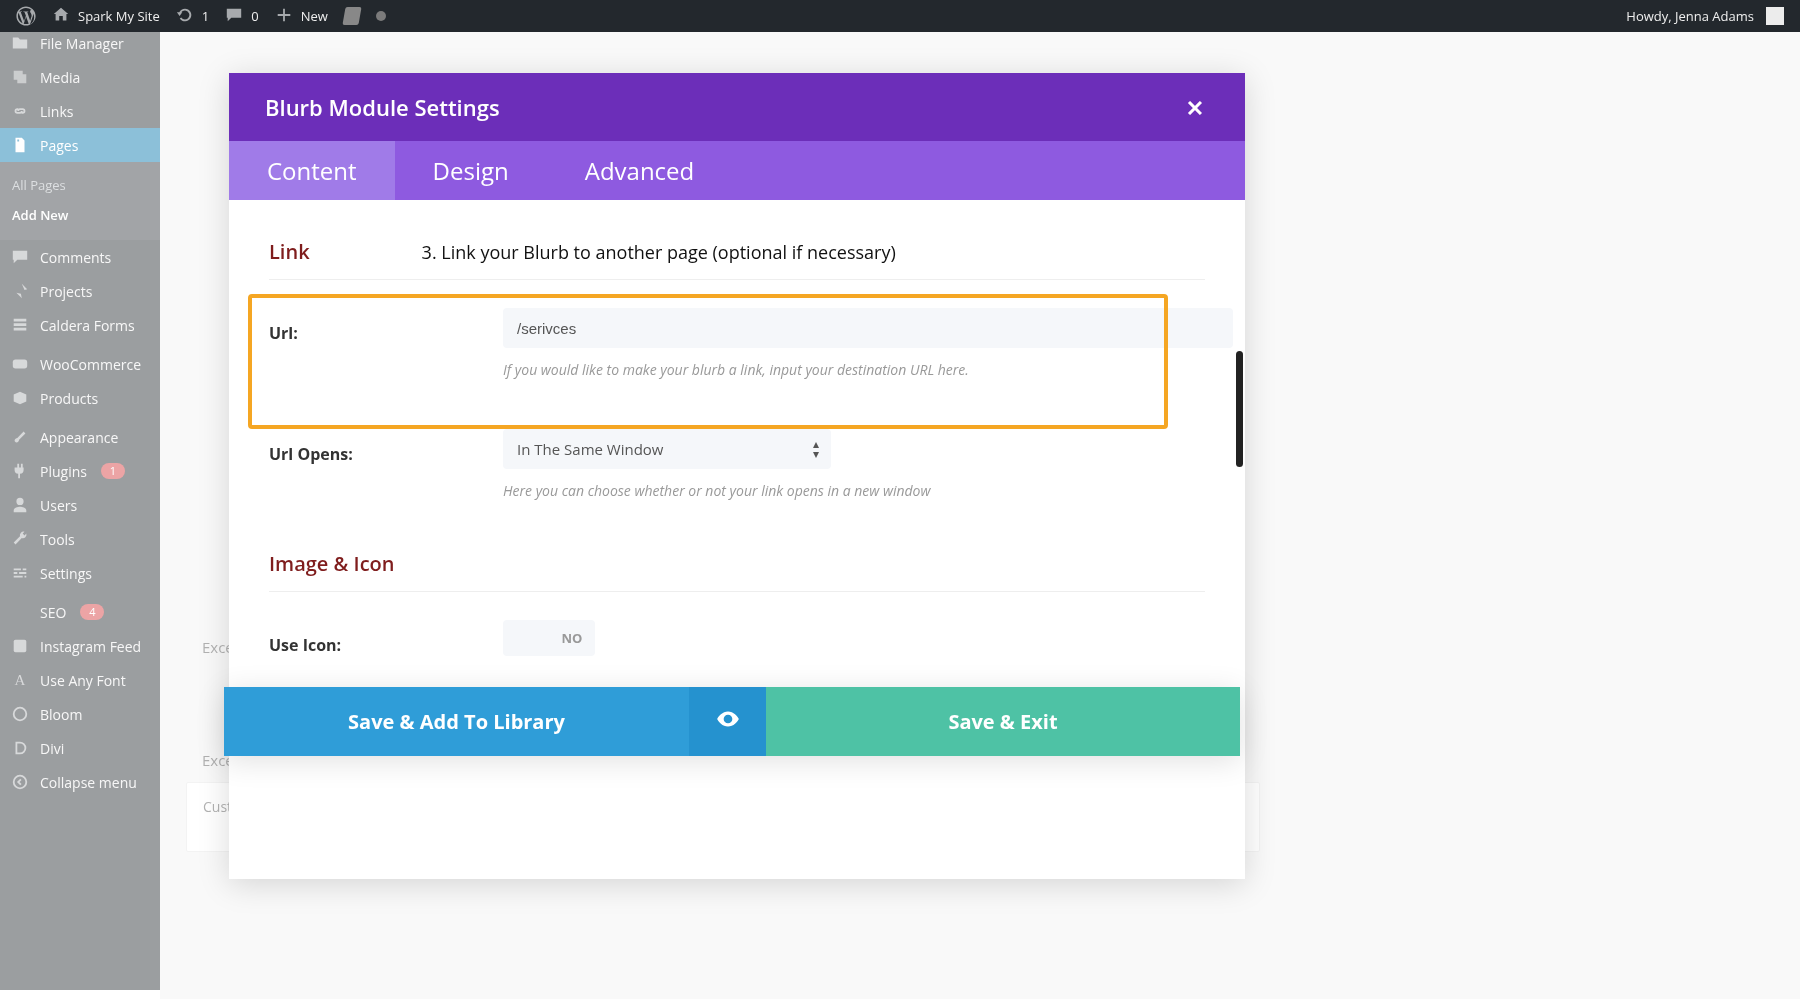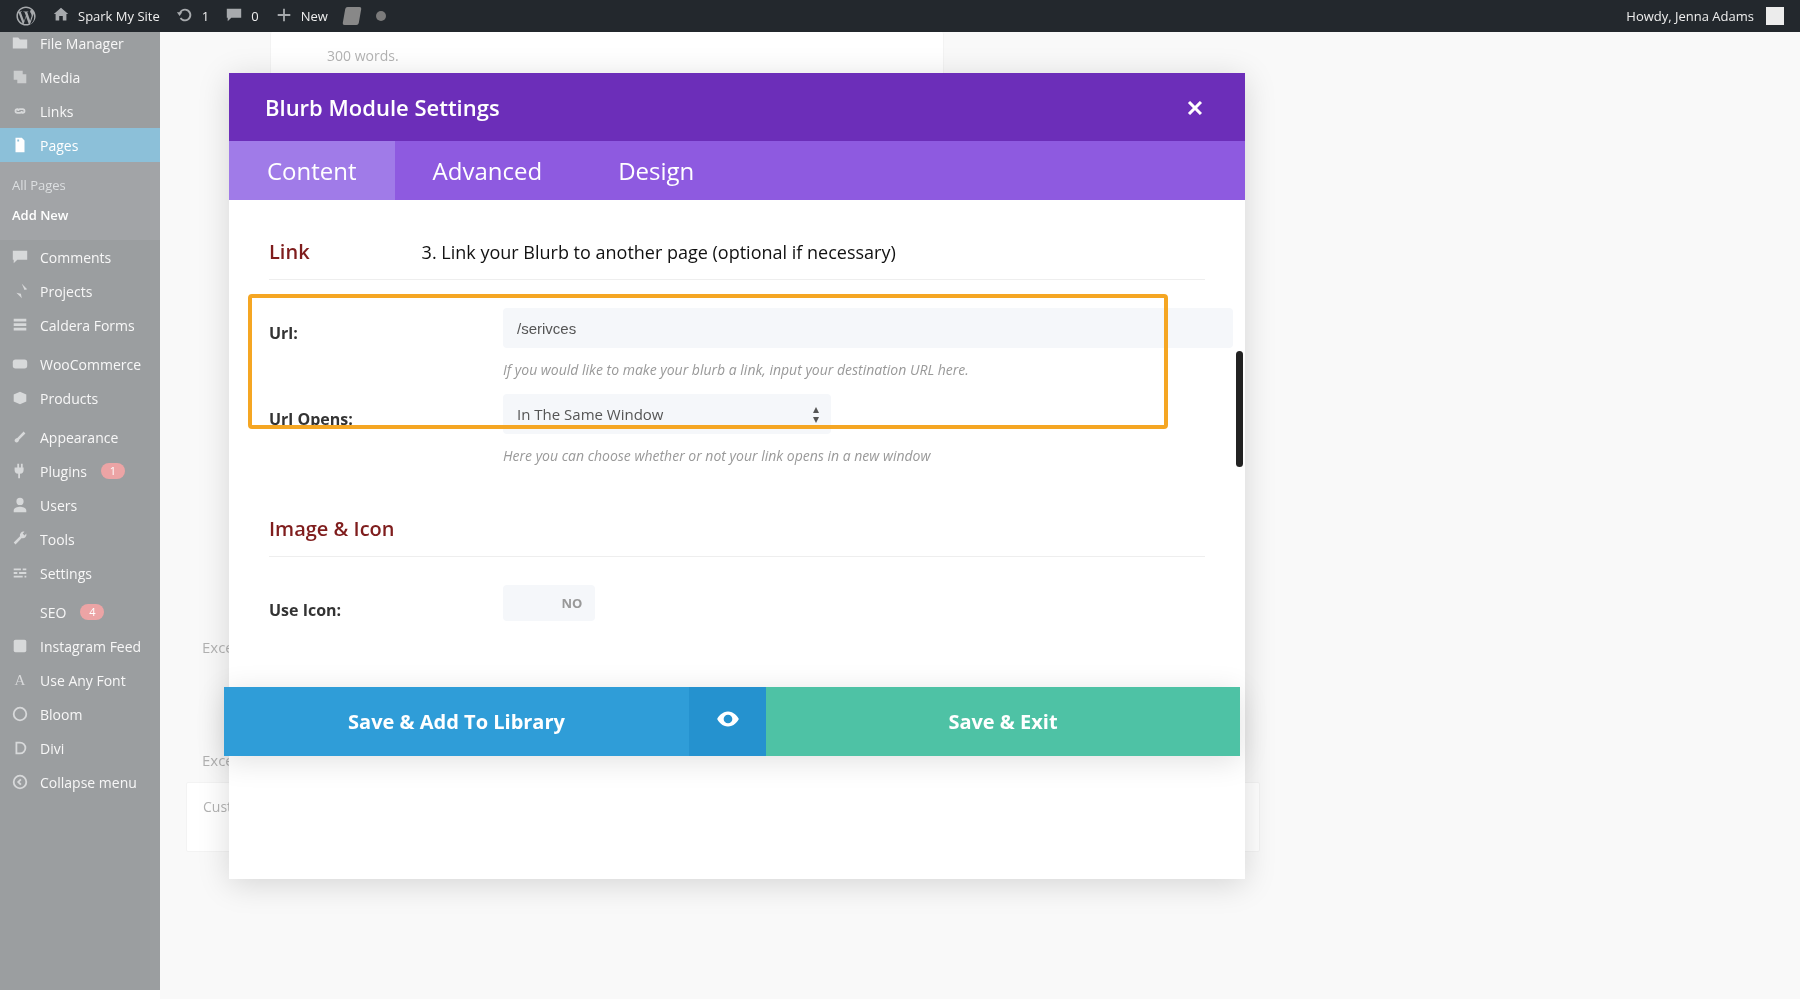--- a/index.html
+++ b/index.html
@@ -305,27 +305,20 @@
           <circle cx="10" cy="10" r="7" fill="none" stroke="currentColor" stroke-width="2"></circle>
           <path d="M11 7l-3 3 3 3" fill="none" stroke="currentColor" stroke-width="2"></path>
         </svg>
       </span>
     <span class="lbl">Collapse menu</span>
   </div>
 </div>
 
 <div class="page-body">
 
-  <div class="card-stub" style="left:110px; top:0; width:640px; border-top:none;">
-    <div class="faint-row" style="padding-left:40px">300 words.</div>
-    <div class="yoast-line" style="margin-top:10px">
-      <span class="yoast-dot-g"></span>
-      <span class="faint-row">This page has 0 nofollowed outbound link(s) and 1 normal outbound link(s).</span>
-    </div>
-  </div>
 
   <div class="bg-excerpt" style="top:605px">Excerpt</div>
   <div class="bg-excerpt" style="top:718px">Excerpt</div>
   <div class="card-stub" style="left:26px; top:750px; width:1040px; height:40px;">
     <span>Custom Fields</span>
   </div>
 </div>
 
 <div class="dimmer"></div>
 
@@ -334,24 +327,24 @@
     <span>Blurb Module Settings</span>
     <span class="close">
       <span>✕</span>
     </span>
   </div>
   <div class="modal-tabs">
     <div class="tab active">
         <span>Content</span>
       </div>
     <div class="tab">
+        <span>Design</span>
+      </div>
+    <div class="tab">
         <span>Advanced</span>
-      </div>
-    <div class="tab">
-        <span>Design</span>
       </div>
   </div>
 
   <div class="modal-scroll">
     <div class="scrollbar"></div>
 
     <div class="modal-body">
 
       <div style="display:flex; align-items:center; gap:112px;">
         <div class="section-title">Link</div>
@@ -360,21 +353,21 @@
       <hr class="section-rule">
 
       <div class="form-row" style="margin-top:20px">
         <div class="label">Url:</div>
         <div class="field">
           <input type="text" class="text-input" value="/serivces" style="">
           <div class="help-text">If you would like to make your blurb a link, input your destination URL here.</div>
         </div>
       </div>
 
-      <div class="form-row" style="margin-top:15px">
+      <div class="form-row" style="margin-top:50px">
         <div class="label">Url Opens:</div>
         <div class="field">
           <div class="select-wrap">
             <span>In The Same Window</span>
             <span class="caret"><span class="up-caret">▴</span><span>▾</span></span>
           </div>
           <div class="help-text">Here you can choose whether or not your link opens in a new window</div>
         </div>
       </div>
 

